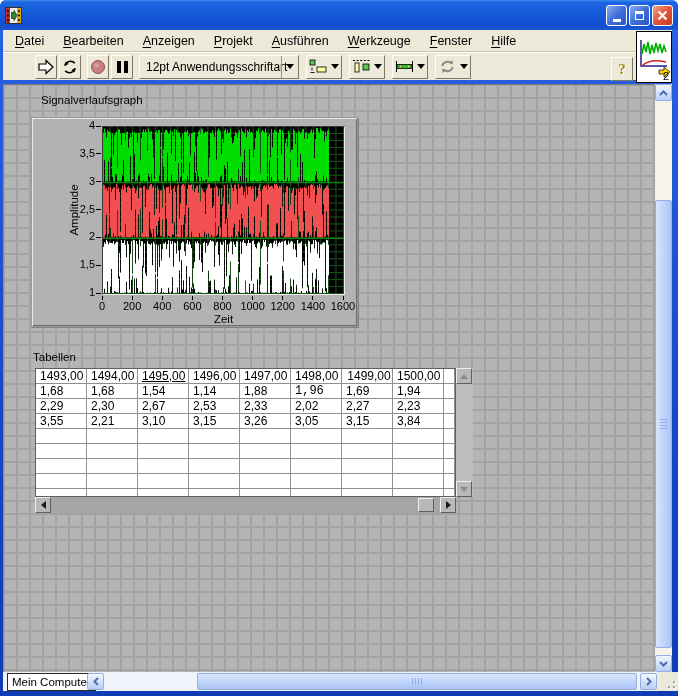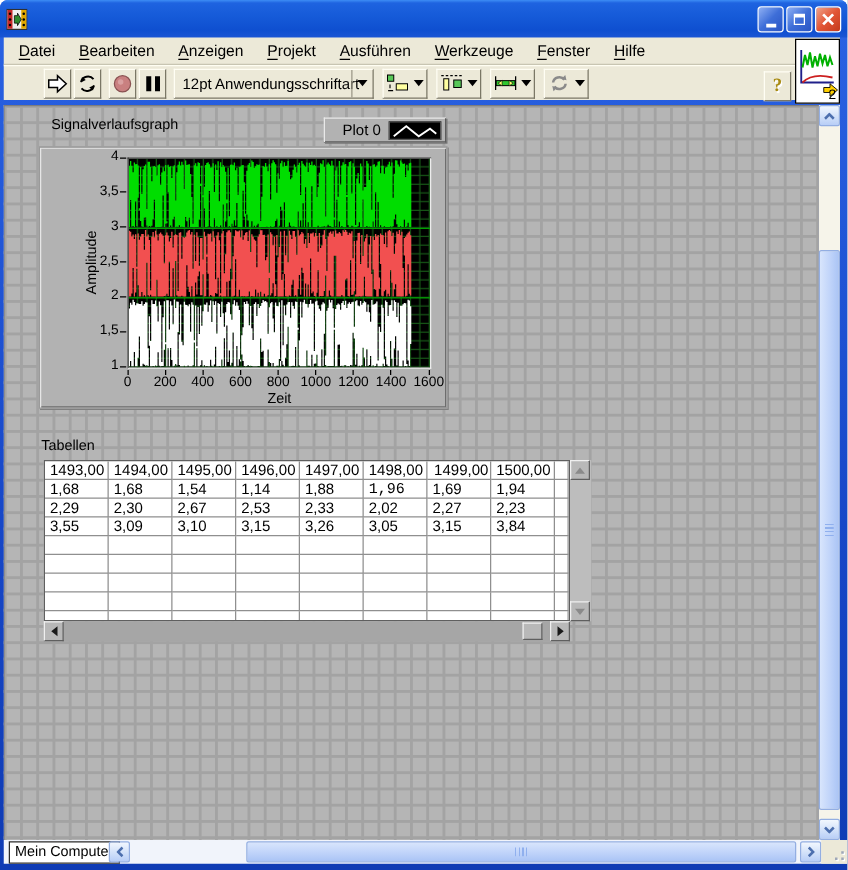--- a/index.html
+++ b/index.html
@@ -306,28 +306,20 @@
       <path d="M22 38h5v-3l6 5-6 5v-3h-5z" fill="#ffd000" stroke="#000" stroke-width="0.7"></path>
     </svg>
     <span class="vi-badge">2</span>
   </div>
 
   <div class="main">
     <div class="front-panel">
 
       <div class="fp-label" style="left:38px; top:10px;">Signalverlaufsgraph</div>
 
-      <div class="legend">
-        <span>Plot 0</span>
-        <span class="legend-sample">
-          <svg width="40" height="13" viewBox="0 0 40 13">
-            <polyline points="3,11 13,3 23,11 32,5 37,9" stroke="#fff" stroke-width="1.5" fill="none"></polyline>
-          </svg>
-        </span>
-      </div>
 
       <div class="graph-panel">
         <div class="ytitle">Amplitude</div>
         <div class="xtitle">Zeit</div>
         <div class="plot">
           <svg id="plot-svg" width="241" height="167" viewBox="0 0 241 167">
             <defs>
               <pattern id="pgrid" width="7.53" height="6.96" patternUnits="userSpaceOnUse">
                 <path d="M7.03 0 V6.96 M0 6.46 H7.53" stroke="#175817" stroke-width="1" fill="none"></path>
               </pattern>
@@ -376,21 +368,21 @@
           <div class="xmark" style="left: 310.5px;"></div>
           <div class="xlab" style="left: 291px;">1600</div>
         </div>
 
       <div class="fp-label" style="left:30px; top:267px;">Tabellen</div>
 
       <div class="table-grid">
           <div class="trow">
             <div class="tcell" style="width: 51px;">1493,00</div>
             <div class="tcell" style="width: 51px;">1494,00</div>
-            <div class="tcell" style="width: 51px;">1495,00</div>
+            <div class="tcell" style="width: 51px; text-decoration: underline;">1495,00</div>
             <div class="tcell" style="width: 51px;">1496,00</div>
             <div class="tcell" style="width: 51px;">1497,00</div>
             <div class="tcell" style="width: 51px;">1498,00</div>
             <div class="tcell" style="width: 51px; text-align: center;">1499,00</div>
             <div class="tcell" style="width: 51px;">1500,00</div>
             <div class="tcell" style="width: 11px;"></div>
           </div>
           <div class="trow">
             <div class="tcell" style="width: 51px;">1,68</div>
             <div class="tcell" style="width: 51px;">1,68</div>
@@ -408,21 +400,21 @@
             <div class="tcell" style="width: 51px;">2,67</div>
             <div class="tcell" style="width: 51px;">2,53</div>
             <div class="tcell" style="width: 51px;">2,33</div>
             <div class="tcell" style="width: 51px;">2,02</div>
             <div class="tcell" style="width: 51px;">2,27</div>
             <div class="tcell" style="width: 51px;">2,23</div>
             <div class="tcell" style="width: 11px;"></div>
           </div>
           <div class="trow">
             <div class="tcell" style="width: 51px;">3,55</div>
-            <div class="tcell" style="width: 51px;">3,09</div>
+            <div class="tcell" style="width: 51px;">2,21</div>
             <div class="tcell" style="width: 51px;">3,10</div>
             <div class="tcell" style="width: 51px;">3,15</div>
             <div class="tcell" style="width: 51px;">3,26</div>
             <div class="tcell" style="width: 51px;">3,05</div>
             <div class="tcell" style="width: 51px;">3,15</div>
             <div class="tcell" style="width: 51px;">3,84</div>
             <div class="tcell" style="width: 11px;"></div>
           </div>
           <div class="trow">
             <div class="tcell" style="width: 51px;"></div>

